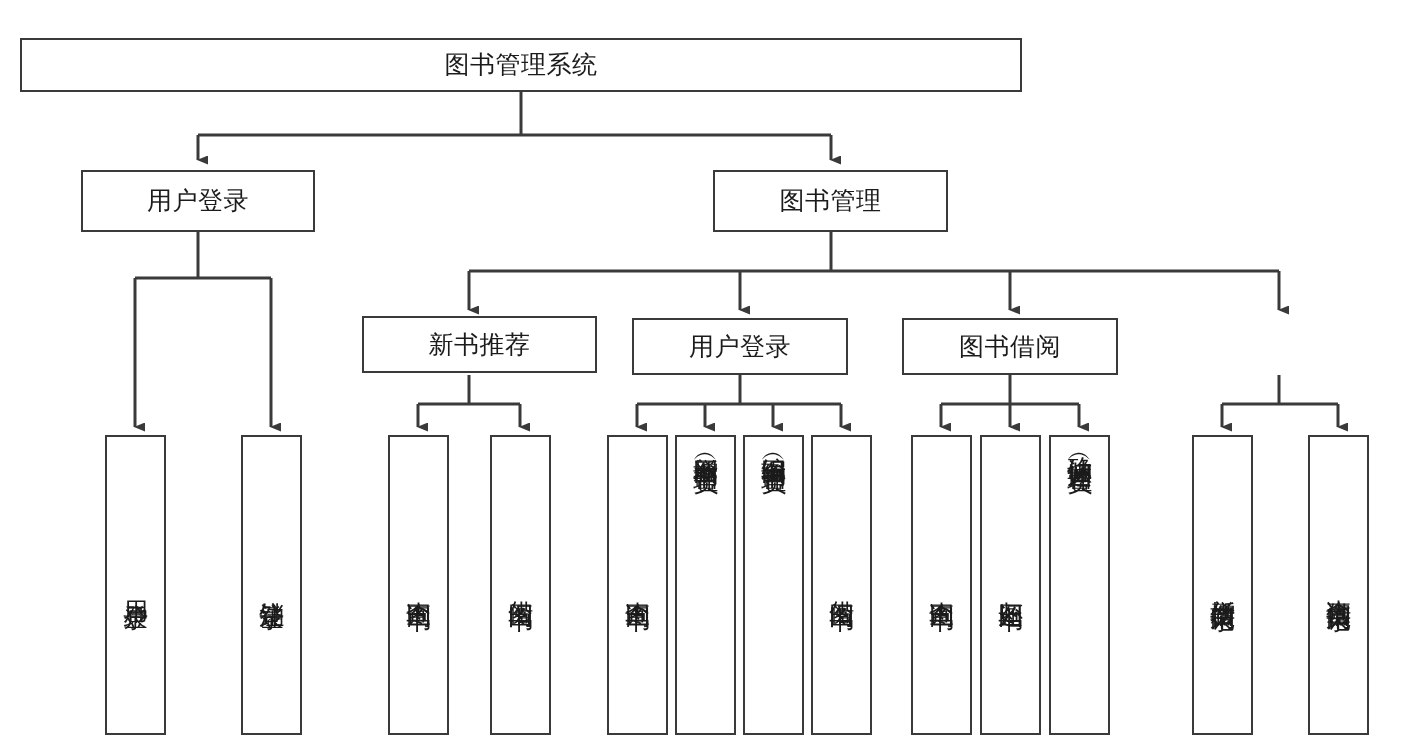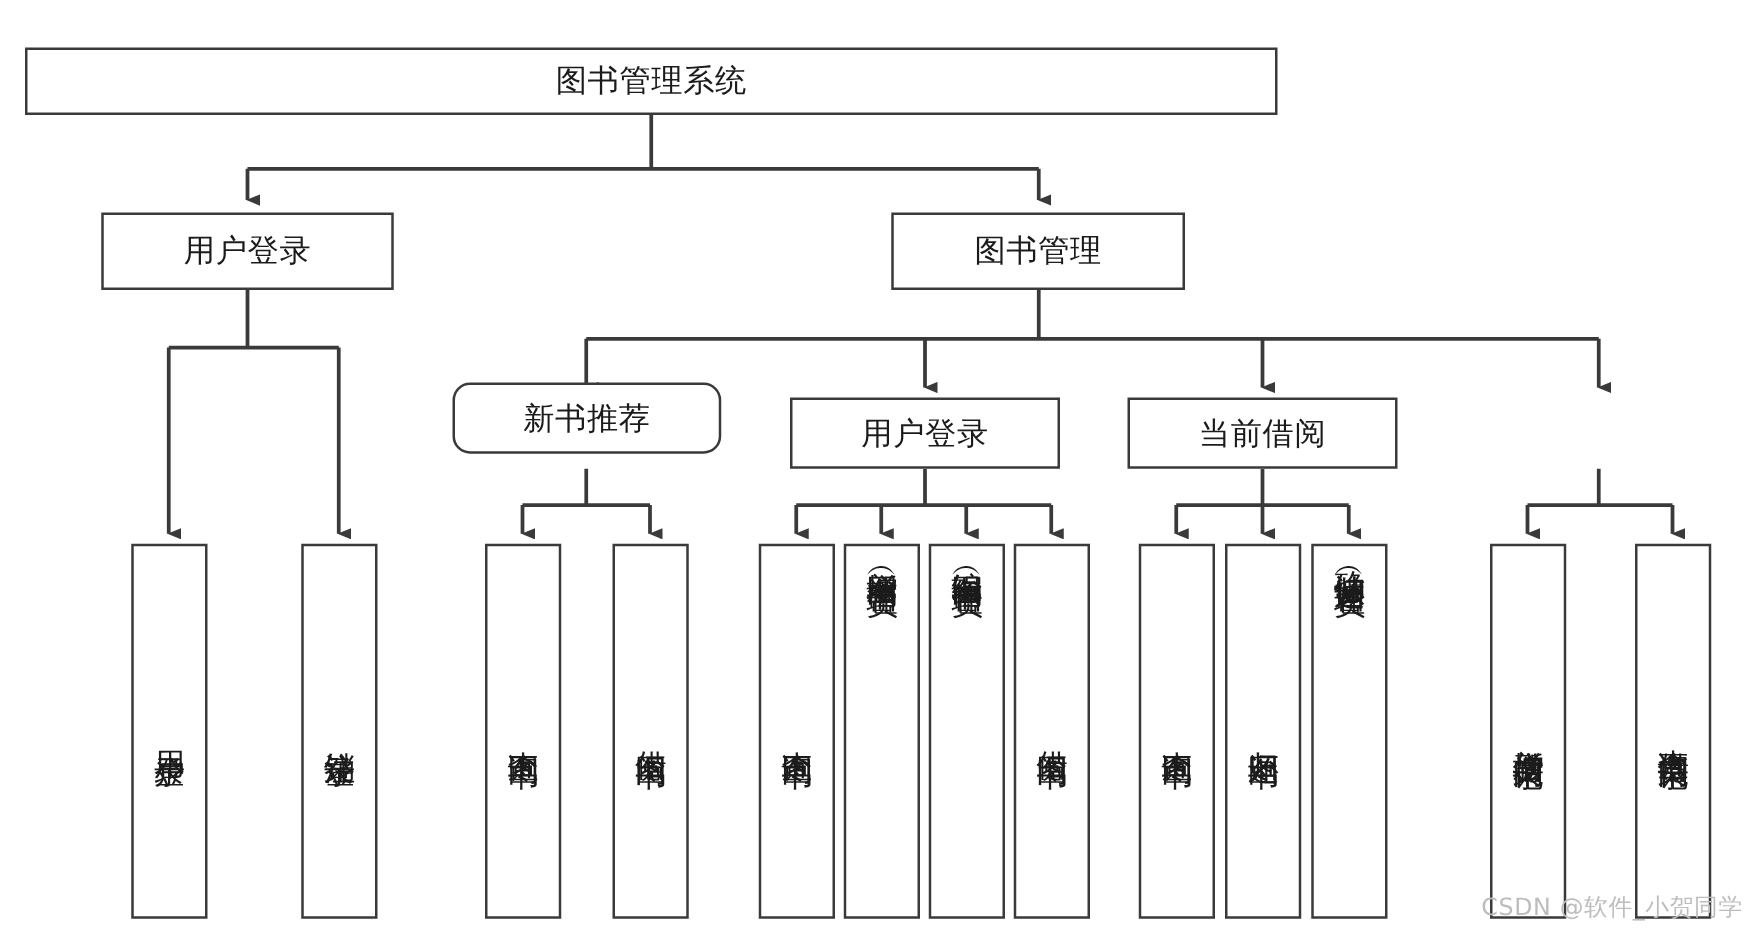--- a/index.html
+++ b/index.html
@@ -131,30 +131,30 @@
   </div>
 
   <div class="node horizontal" style="left:81px; top:170px; width:234px; height:62px;">
     <span class="node-label">用户登录</span>
   </div>
 
   <div class="node horizontal" style="left:713px; top:170px; width:235px; height:62px;">
     <span class="node-label">图书管理</span>
   </div>
 
-  <div class="node horizontal" style="left:362px; top:306px; width:215px; height:57px;border-radius:14px;">
+  <div class="node horizontal" style="left:362px; top:316px; width:235px; height:57px;">
     <span class="node-label">新书推荐</span>
   </div>
 
   <div class="node horizontal" style="left:632px; top:318px; width:216px; height:57px;">
     <span class="node-label">用户登录</span>
   </div>
 
   <div class="node horizontal" style="left:902px; top:318px; width:216px; height:57px;">
-    <span class="node-label">当前借阅</span>
+    <span class="node-label">图书借阅</span>
   </div>
 
 
   <div class="node vertical v-center" style="left:105px; top:435px; width:61px; height:300px;">
     <span class="node-label">用户登录</span>
   </div>
 
   <div class="node vertical v-center" style="left:241px; top:435px; width:61px; height:300px;">
     <span class="node-label">注销登录</span>
   </div>
@@ -196,15 +196,14 @@
   </div>
 
   <div class="node vertical v-center" style="left:1192px; top:435px; width:61px; height:300px;">
     <span class="node-label">新增借阅记录</span>
   </div>
 
   <div class="node vertical v-center" style="left:1308px; top:435px; width:61px; height:300px;">
     <span class="node-label">查询借阅记录</span>
   </div>
 
-  <div class="watermark" style="left:1185px; top:713px;">CSDN @软件_小贺同学</div>
 
 </div>
 
 </body></html>

